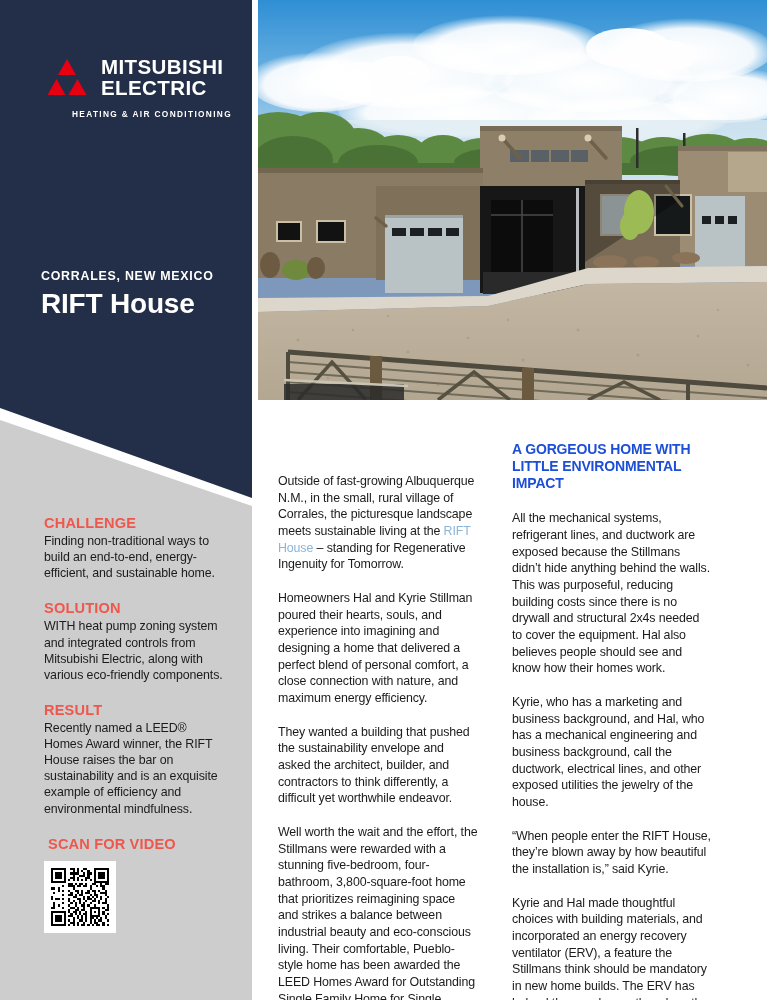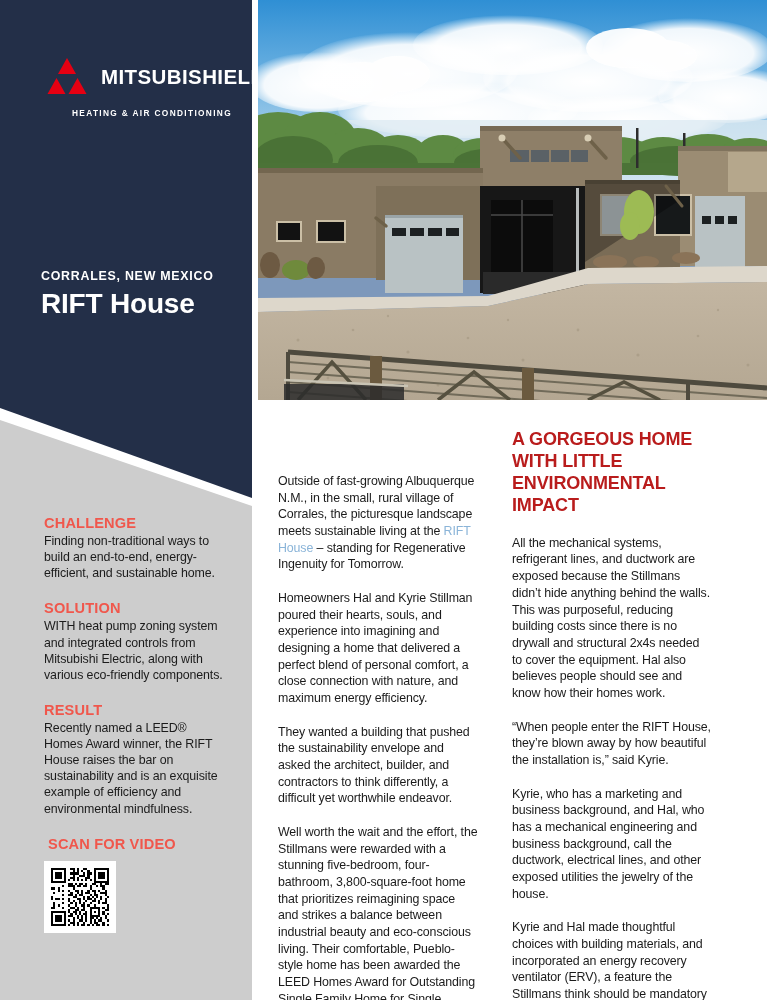--- a/index.html
+++ b/index.html
@@ -58,21 +58,21 @@
     gap: 11px;
   }
   .logo-mark {
     width: 46px;
     height: 40px;
     flex: 0 0 auto;
     display: block;
   }
   .logo-words {
     display: flex;
-    flex-direction: row;
+    flex-direction: column;
     line-height: 1.0;
   }
   .logo-words span {
     color: #ffffff;
     font-size: 20.5px;
     font-weight: bold;
     letter-spacing: 0.4px;
     font-family: "Liberation Sans", sans-serif;
   }
   .logo-tagline {
@@ -171,26 +171,26 @@
     line-height: 1.345;
     margin: 0 0 17px 0;
     letter-spacing: -0.12px;
   }
   .body-p:last-child { margin-bottom: 0; }
   .link {
     color: #8ab4d8;
   }
 
   .col-head {
-    color: #b91c1c;
-    font-size: 18px;
+    color: #1d4ed8;
+    font-size: 14px;
     font-weight: bold;
     line-height: 1.22;
     letter-spacing: -0.15px;
-    margin: 4px 0 18px 0;
+    margin: 16px 0 18px 0;
     text-transform: uppercase;
   }
 </style>
 </head>
 <body>
 
 <div id="page">
 
   <div class="gray-panel"></div>
 
@@ -604,18 +604,18 @@
   <div class="col col-1">
     <p class="body-p"><span>Outside of fast-growing Albuquerque N.M., in the small, rural village of Corrales, the picturesque landscape meets sustainable living at the </span><span class="link">RIFT House</span><span> – standing for Regenerative Ingenuity for Tomorrow.</span></p>
     <p class="body-p">Homeowners Hal and Kyrie Stillman poured their hearts, souls, and experience into imagining and designing a home that delivered a perfect blend of personal comfort, a close connection with nature, and maximum energy efficiency.</p>
     <p class="body-p">They wanted a building that pushed the sustainability envelope and asked the architect, builder, and contractors to think differently, a difficult yet worthwhile endeavor.</p>
     <p class="body-p">Well worth the wait and the effort, the Stillmans were rewarded with a stunning five-bedroom, four-bathroom, 3,800-square-foot home that prioritizes reimagining space and strikes a balance between industrial beauty and eco-conscious living. Their comfortable, Pueblo-style home has been awarded the LEED Homes Award for Outstanding Single Family Home for Single Family Projects.</p>
   </div>
 
   <div class="col col-2">
     <h2 class="col-head">A GORGEOUS HOME WITH LITTLE ENVIRONMENTAL IMPACT</h2>
     <p class="body-p">All the mechanical systems, refrigerant lines, and ductwork are exposed because the Stillmans didn’t hide anything behind the walls. This was purposeful, reducing building costs since there is no drywall and structural 2x4s needed to cover the equipment. Hal also believes people should see and know how their homes work.</p>
+    <p class="body-p">Kyrie, who has a marketing and business background, and Hal, who has a mechanical engineering and business background, call the ductwork, electrical lines, and other exposed utilities the jewelry of the house.</p>
     <p class="body-p">“When people enter the RIFT House, they’re blown away by how beautiful the installation is,” said Kyrie.</p>
-    <p class="body-p">Kyrie, who has a marketing and business background, and Hal, who has a mechanical engineering and business background, call the ductwork, electrical lines, and other exposed utilities the jewelry of the house.</p>
     <p class="body-p">Kyrie and Hal made thoughtful choices with building materials, and incorporated an energy recovery ventilator (ERV), a feature the Stillmans think should be mandatory in new home builds. The ERV has helped the couple greatly reduce the presence of volatile organic</p>
   </div>
 
 </div>
 
 </body></html>

